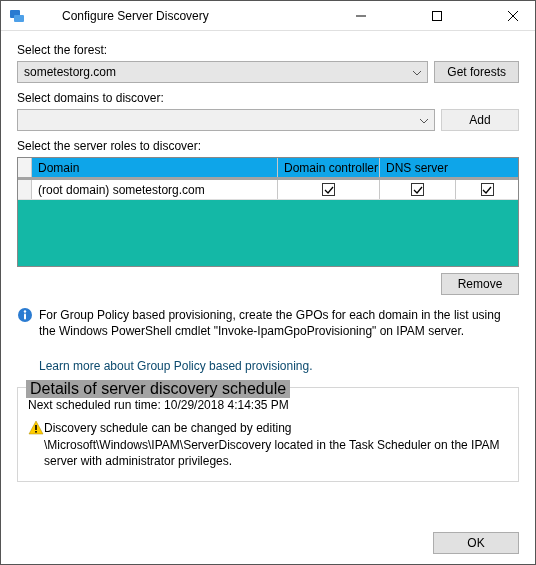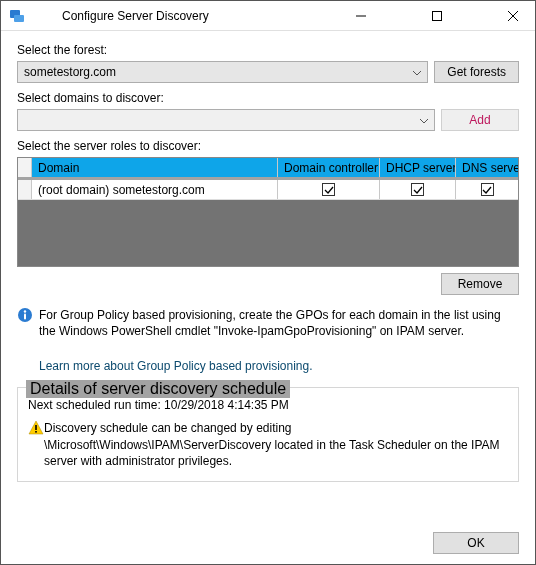--- a/index.html
+++ b/index.html
@@ -79,21 +79,21 @@
     height: 22px;
     border: 1px solid #adadad;
     background: #e1e1e1;
     display: flex;
     align-items: center;
     justify-content: center;
     padding: 0 12px;
     font-size: 12px;
   }
   .btn.disabled {
-    color: #be185d;
+    color: #000000;
     background: #efefef;
     border-color: #d0d0d0;
   }
   .grid-wrap {
     border: 1px solid #888;
     height: 110px;
     background: #f5f5f5;
     margin-top: 4px;
     display: flex;
     flex-direction: column;
@@ -106,21 +106,21 @@
   }
   .gh-cell {
     border-right: 1px solid #c8c8c8;
     padding: 3px 6px;
     font-size: 12px;
     overflow: hidden;
     white-space: nowrap;
   }
   .grid-body {
     flex: 1;
-    background: #737373;
+    background: #14b8a6;
     overflow: hidden;
   }
   .grid-row {
     display: flex;
     height: 20px;
     background: #fff;
     border-bottom: 1px solid #ddd;
   }
   .gb-cell {
     border-right: 1px solid #c8c8c8;
@@ -261,21 +261,20 @@
     </div>
     <div class="btn disabled">Add</div>
   </div>
 
   <div class="label">Select the server roles to discover:</div>
   <div class="grid-wrap">
     <div class="grid-header">
       <div class="gh-cell col-handle"></div>
       <div class="gh-cell col-domain">Domain</div>
       <div class="gh-cell col-dc">Domain controller</div>
-      <div class="gh-cell col-dhcp">DHCP server</div>
       <div class="gh-cell col-dns" style="border-right:none">DNS server</div>
     </div>
     <div class="grid-body">
       <div class="grid-row">
         <div class="gb-cell col-handle"></div>
         <div class="gb-cell col-domain">(root domain) sometestorg.com</div>
         <div class="gb-cell col-dc center">
           <span class="checkbox">
             <svg width="10" height="10">
                 <polyline points="1,5 4,8 9,2" fill="none" stroke="#000" stroke-width="1.3"></polyline>

